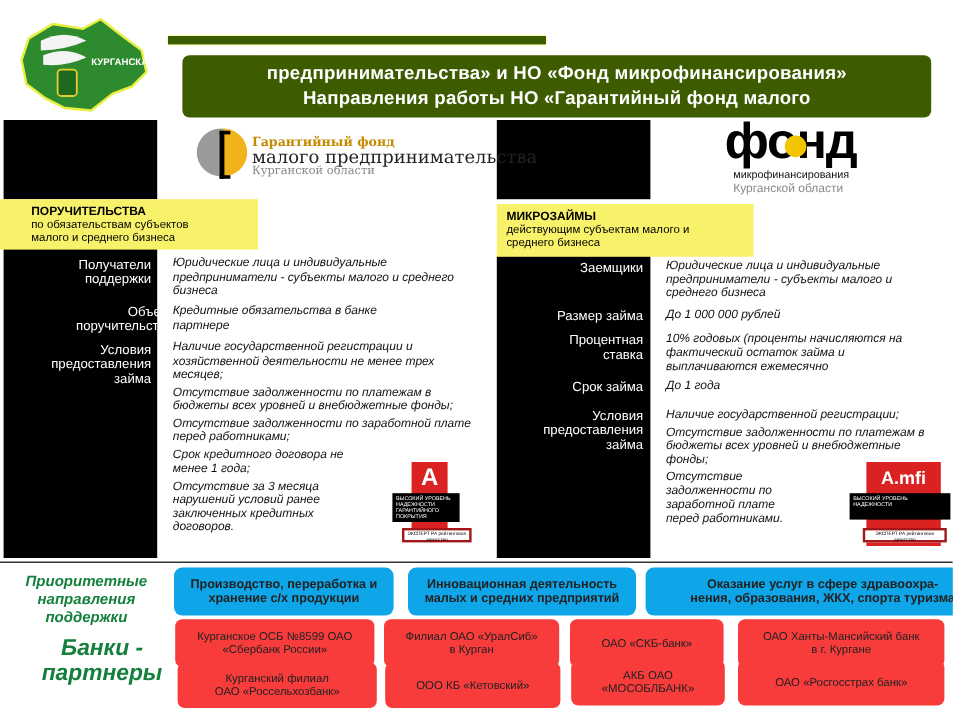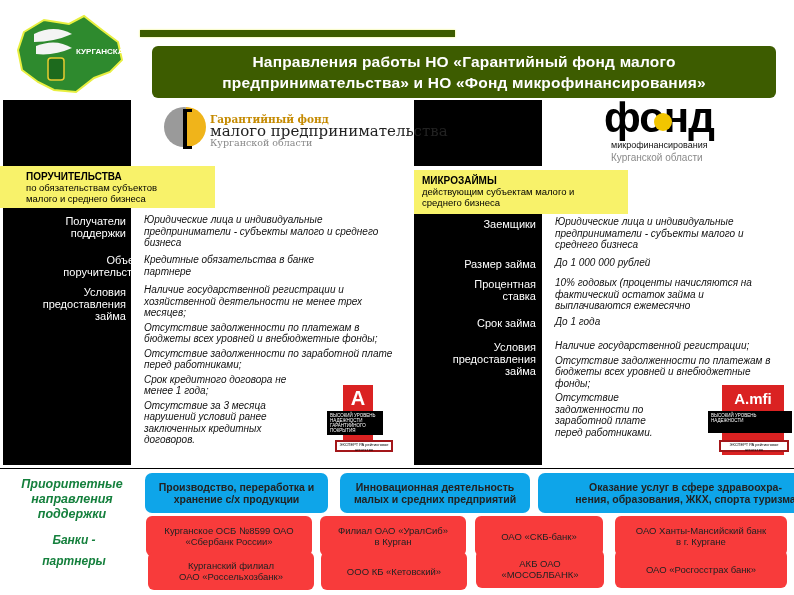--- a/index.html
+++ b/index.html
@@ -58,22 +58,22 @@
   <svg width="112" height="84" viewBox="0 0 112 84">
     <path d="M10 20 L30 8 L55 12 L70 4 L88 18 L104 30 L108 48 L96 60 L80 66 L62 80 L40 78 L24 70 L8 58 L4 38 Z" fill="#2e8a2e" stroke="#e8ef40" stroke-width="2"></path>
     <path d="M20 22 Q40 12 58 22 Q40 30 20 30 Z" fill="#f4f4f4"></path>
     <path d="M22 34 Q42 26 58 36 Q40 44 22 42 Z" fill="#f4f4f4"></path>
     <rect x="34" y="46" width="16" height="22" rx="3" fill="#1d6a1d" stroke="#e8cc30" stroke-width="1.5"></rect>
     <text x="62" y="42" font-size="8" font-weight="bold" fill="#fff" font-family="Liberation Sans, sans-serif">КУРГАНСКАЯ ОБЛАСТЬ</text>
   </svg>
 </div>
 <div class="abs top-line"></div>
 <div class="abs title-bar">
+  <div>предпринимательства» и НО «Фонд микрофинансирования»</div>
   <div>Направления работы НО «Гарантийный фонд малого</div>
-  <div>предпринимательства» и НО «Фонд микрофинансирования»</div>
 </div>
 
 <div class="abs black-box bb-left-top"></div>
 <div class="abs black-box bb-right-top"></div>
 <div class="abs black-box bb-left"></div>
 <div class="abs black-box bb-right"></div>
 
 <div class="abs logo-gf">
   <svg width="50" height="50" viewBox="0 0 50 50">
     <ellipse cx="22" cy="22" rx="20" ry="20" fill="#9a9a9a"></ellipse>
@@ -193,21 +193,21 @@
       <div>малых и средних предприятий</div>
     </div>
 </div>
 <div class="abs prio" style="left:538px;top:473px;width:295px;height:40px">
   <div>
       <div>Оказание услуг в сфере здравоохра-</div>
       <div>нения, образования, ЖКХ, спорта туризма</div>
     </div>
 </div>
 
-<div class="abs side-label" style="left:4px;top:530px;width:140px;font-size:12px;line-height:21px">
+<div class="abs side-label" style="left:15px;top:530px;width:140px;font-size:19px;line-height:21px">
   <div>Банки -</div>
   <div>партнеры</div>
 </div>
 
 <div class="abs bank" style="left:146px;top:516px;width:166px;height:40px">
   <div>
       <div>Курганское ОСБ №8599 ОАО</div>
       <div>«Сбербанк России»</div>
     </div>
 </div>

